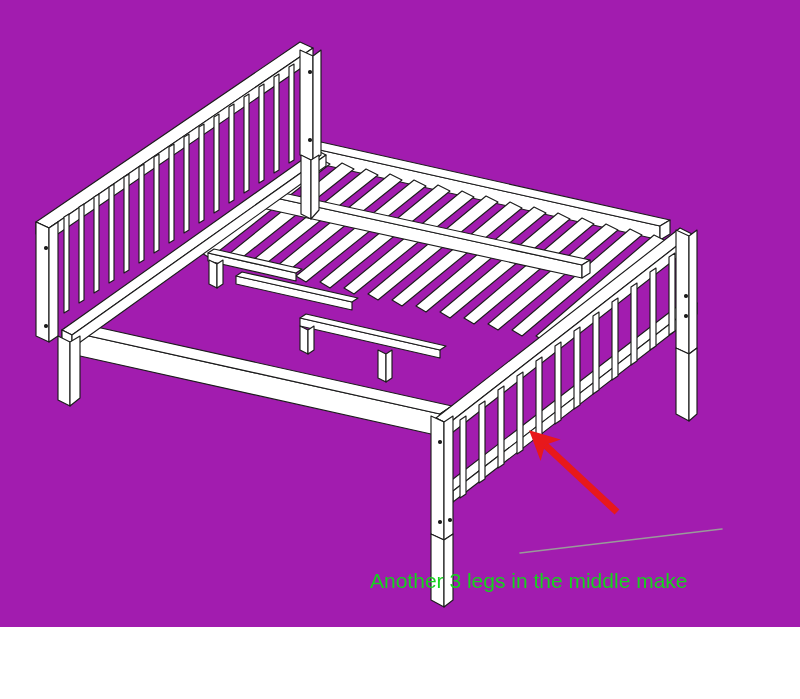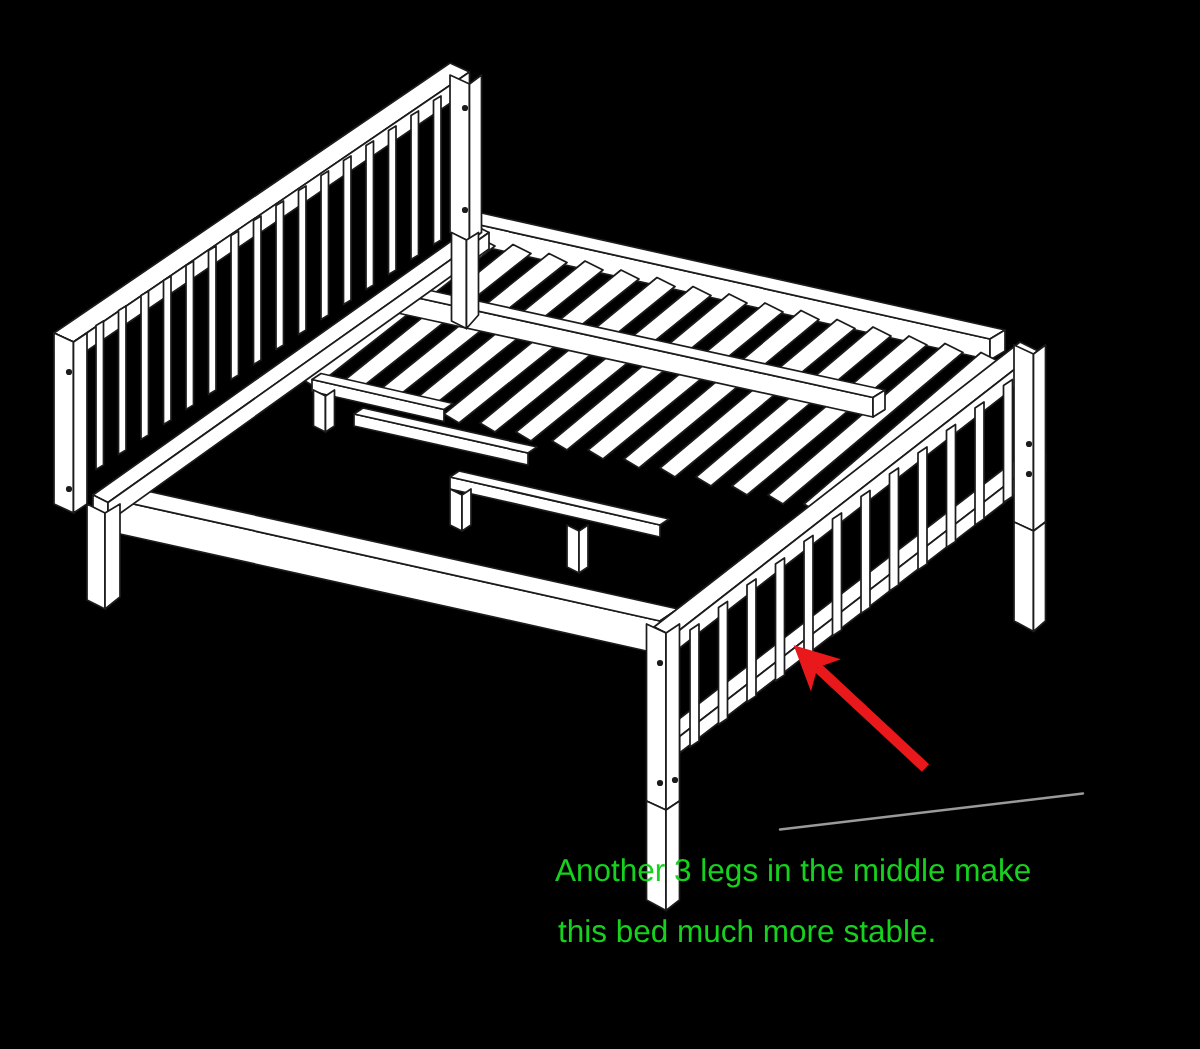--- a/index.html
+++ b/index.html
@@ -11,22 +11,22 @@
     width: 800px;
     height: 699px;
     position: relative;
     overflow: hidden;
     font-family: "Liberation Sans", sans-serif;
   }
   #stage {
     position: absolute;
     left: 0; top: 0;
     width: 800px;
-    height: 699px;
-    background: #000000;
+    height: 627px;
+    background: #a21caf;
   }
   #bed-svg {
     position: absolute;
     left: 0; top: 0;
     width: 800px;
     height: 699px;
   }
   .annotation-text {
     position: absolute;
     left: 370px;
@@ -224,16 +224,15 @@
 
     <line x1="520" y1="553" x2="722" y2="529" stroke="#9a9a9a" stroke-width="1.6" stroke-linecap="round"></line>
 
     <g>
       <line x1="617" y1="512" x2="545" y2="445" stroke="#e8181b" stroke-width="7" stroke-linecap="butt" marker-end="url(#arrowhead)"></line>
     </g>
   </svg>
 
   <div class="annotation-text">
     <span class="annotation-line ann-l1">Another 3 legs in the middle make</span>
-    <span class="annotation-line ann-l2">this bed much more stable.</span>
   </div>
 
 </div>
 
 </body></html>

